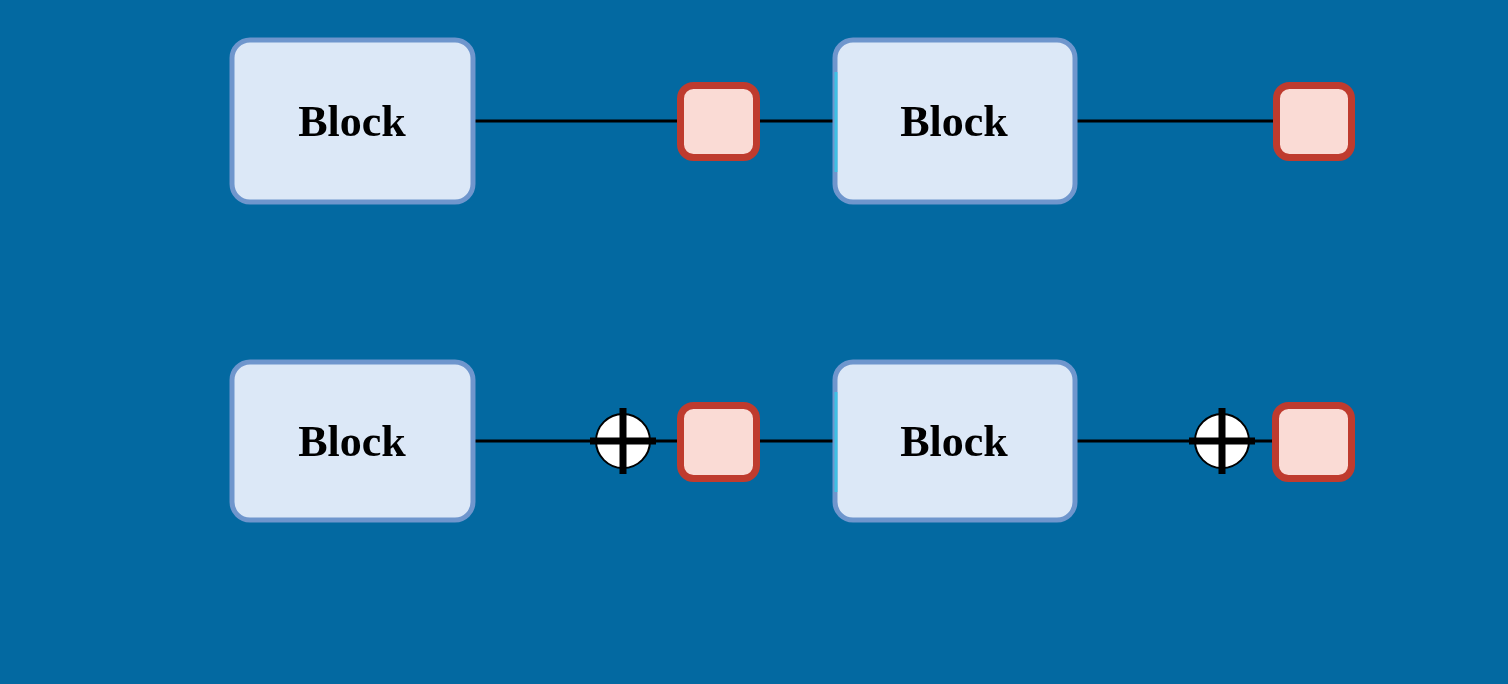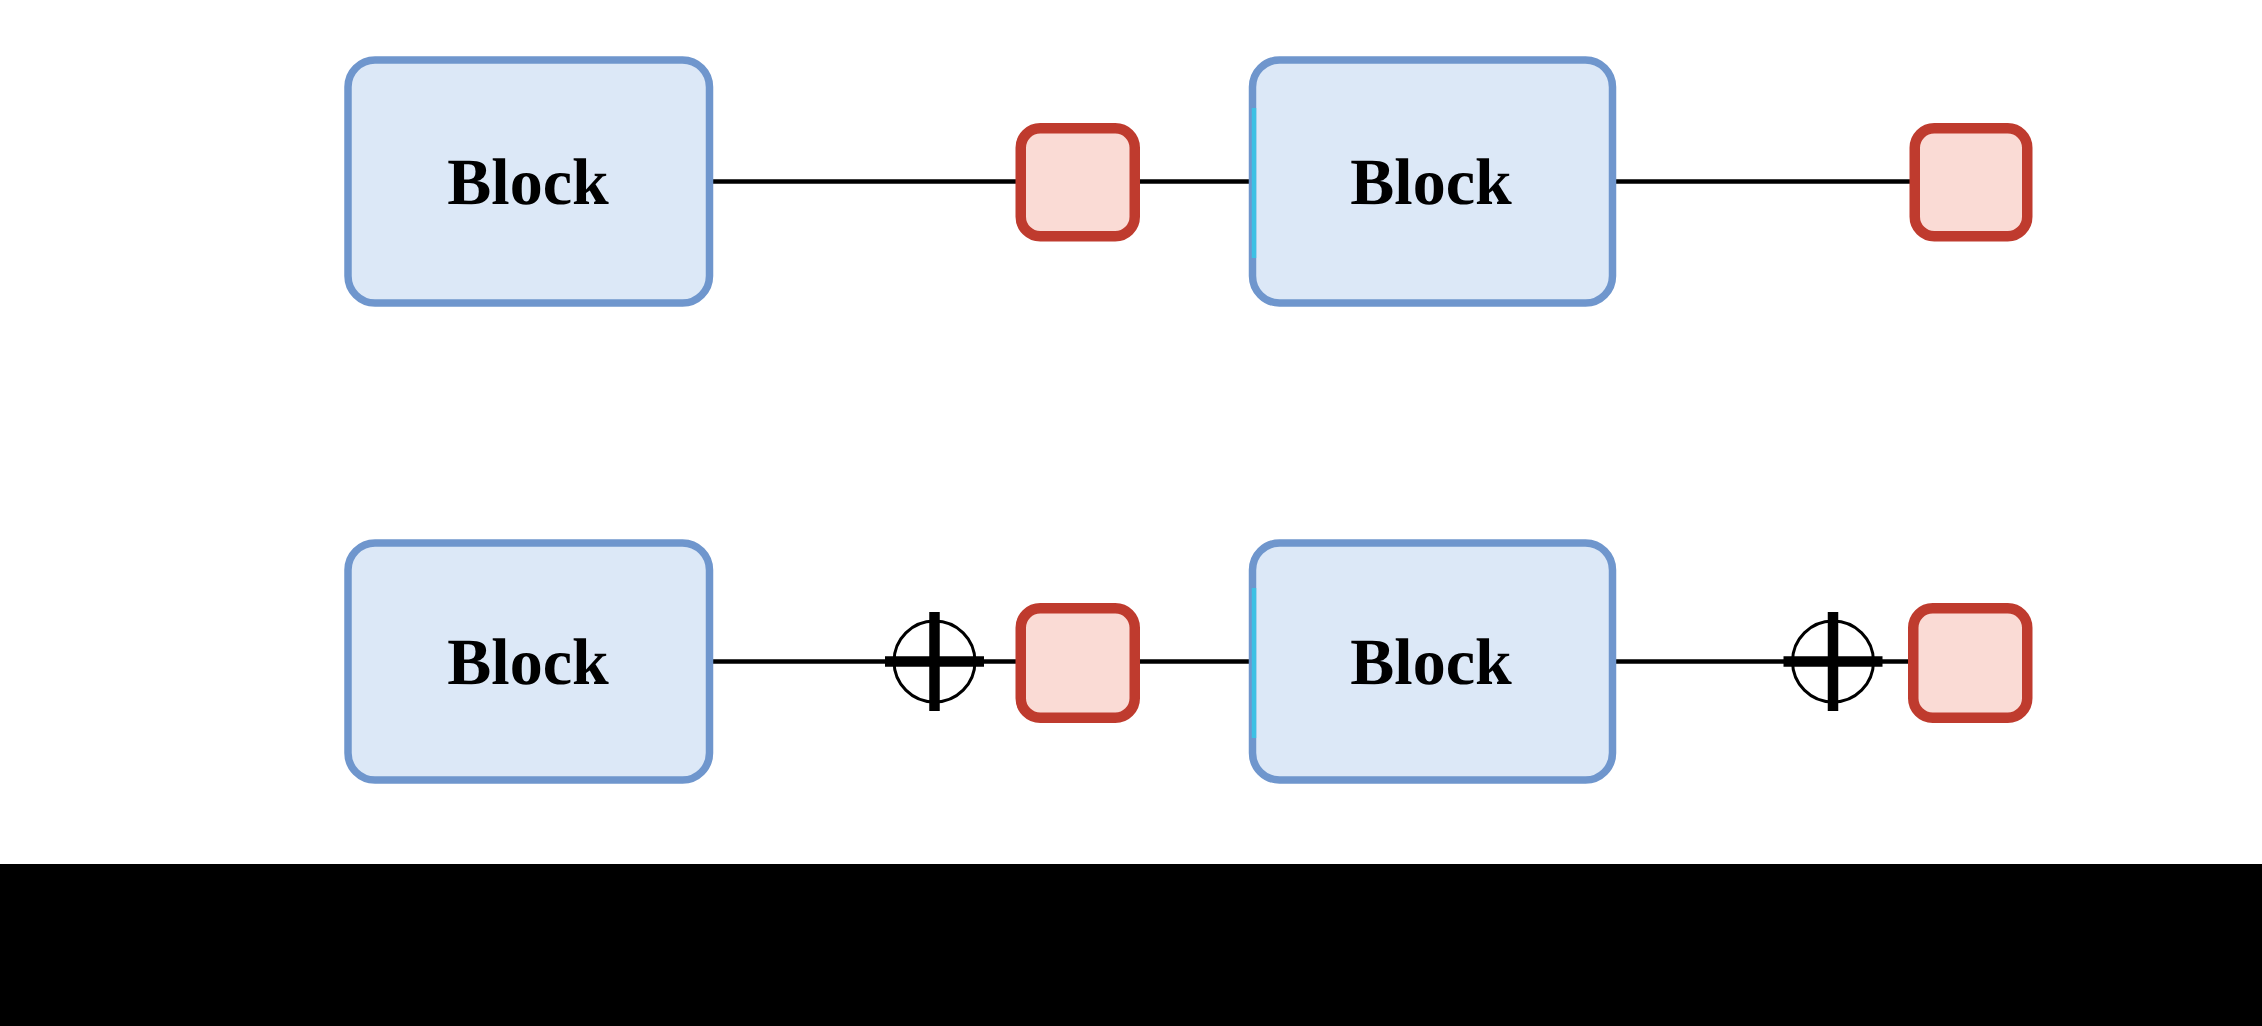--- a/index.html
+++ b/index.html
@@ -9,22 +9,22 @@
   }
   body {
     width: 1508px;
     height: 684px;
     overflow: hidden;
     font-family: "Liberation Serif", "DejaVu Serif", serif;
   }
   #canvas {
     position: relative;
     width: 1508px;
-    height: 576px;
-    background: #ffffff;
+    height: 684px;
+    background: #0369a1;
   }
   svg#diagram {
     position: absolute;
     left: 0;
     top: 0;
     width: 1508px;
     height: 684px;
     display: block;
   }
   .block-rect {

